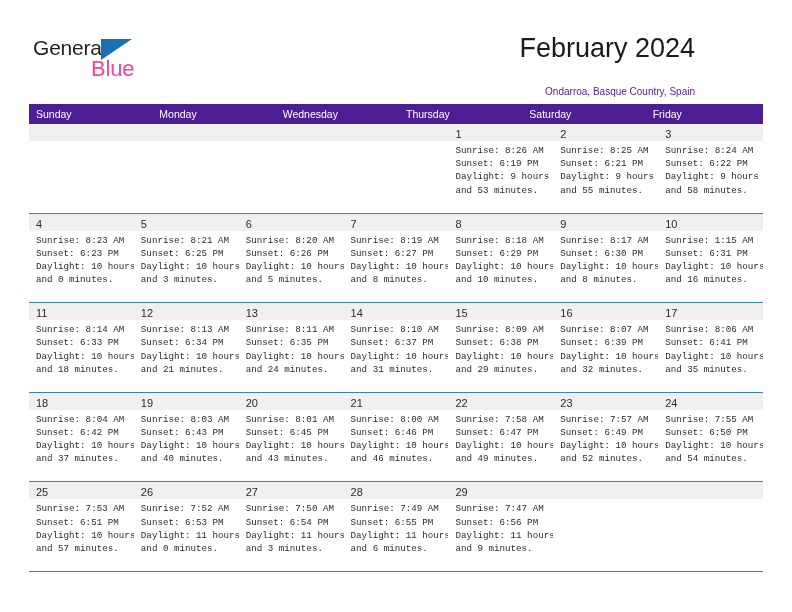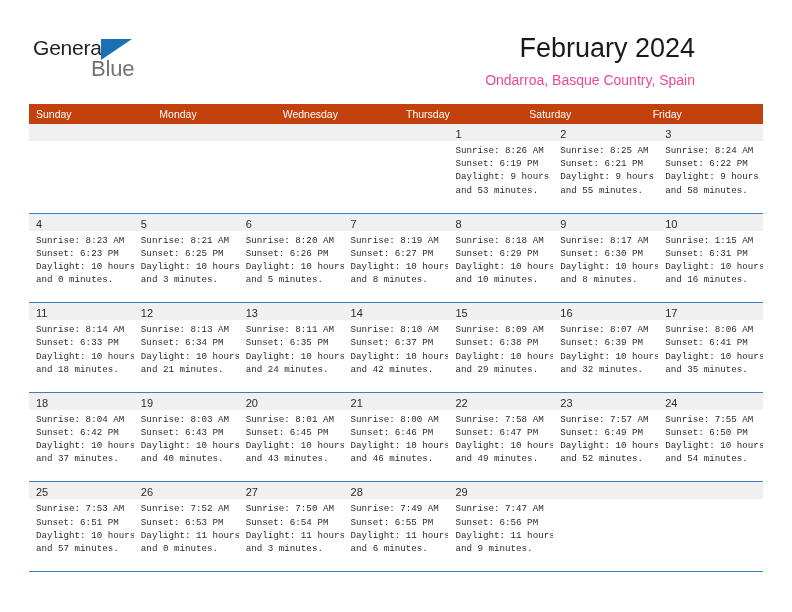--- a/index.html
+++ b/index.html
@@ -53,56 +53,56 @@
     height: 0;
     border-left: 31px solid #1b6fb5;
     border-bottom: 21px solid transparent;
   }
   .logo-blue {
     position: absolute;
     left: 58px;
     top: 20px;
     font-size: 22px;
     letter-spacing: -0.2px;
-    color: #737373;
+    color: #ec4899;
     font-family: "Liberation Sans", sans-serif;
   }
   .title-block {
     position: absolute;
     right: 33px;
     top: 32px;
     text-align: right;
   }
   .cal-title {
     font-size: 27px;
     color: #1a1a1a;
     font-weight: normal;
     line-height: 32px;
     white-space: nowrap;
   }
   .cal-subtitle {
-    font-size: 14px;
-    color: #ec4899;
+    font-size: 10px;
+    color: #4c1d95;
     line-height: 20px;
-    margin-top: 6px;
+    margin-top: 18px;
     white-space: nowrap;
   }
 
   
   .calendar {
     position: absolute;
     left: 29px;
     top: 104px;
     width: 734px;
   }
   .dow-row {
     display: flex;
     width: 734px;
     height: 20px;
-    background: #c2410c;
+    background: #4c1d95;
     gap: 6px;
   }
   .dow-cell {
     flex: 1 1 0;
     color: #ffffff;
     font-size: 10.5px;
     line-height: 20px;
     padding-left: 7px;
     box-sizing: border-box;
     white-space: nowrap;
@@ -313,21 +313,21 @@
               <div class="day-line">Daylight: 10 hours</div>
               <div class="day-line">and 24 minutes.</div>
             </div>
           </div>
           <div class="day-cell">
             <div class="day-head"><span class="day-num">14</span></div>
             <div class="day-body">
               <div class="day-line">Sunrise: 8:10 AM</div>
               <div class="day-line">Sunset: 6:37 PM</div>
               <div class="day-line">Daylight: 10 hours</div>
-              <div class="day-line">and 42 minutes.</div>
+              <div class="day-line">and 31 minutes.</div>
             </div>
           </div>
           <div class="day-cell">
             <div class="day-head"><span class="day-num">15</span></div>
             <div class="day-body">
               <div class="day-line">Sunrise: 8:09 AM</div>
               <div class="day-line">Sunset: 6:38 PM</div>
               <div class="day-line">Daylight: 10 hours</div>
               <div class="day-line">and 29 minutes.</div>
             </div>

